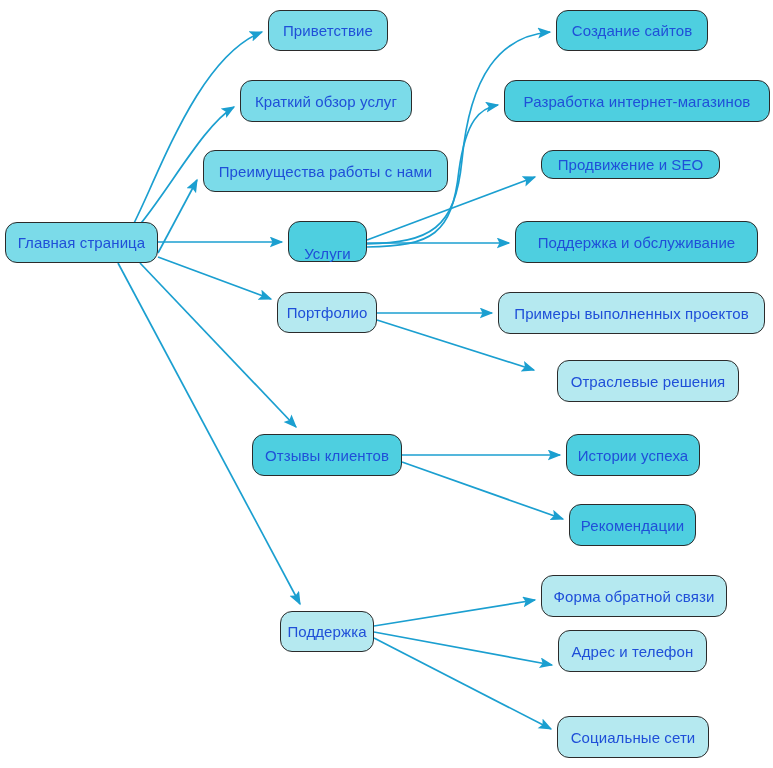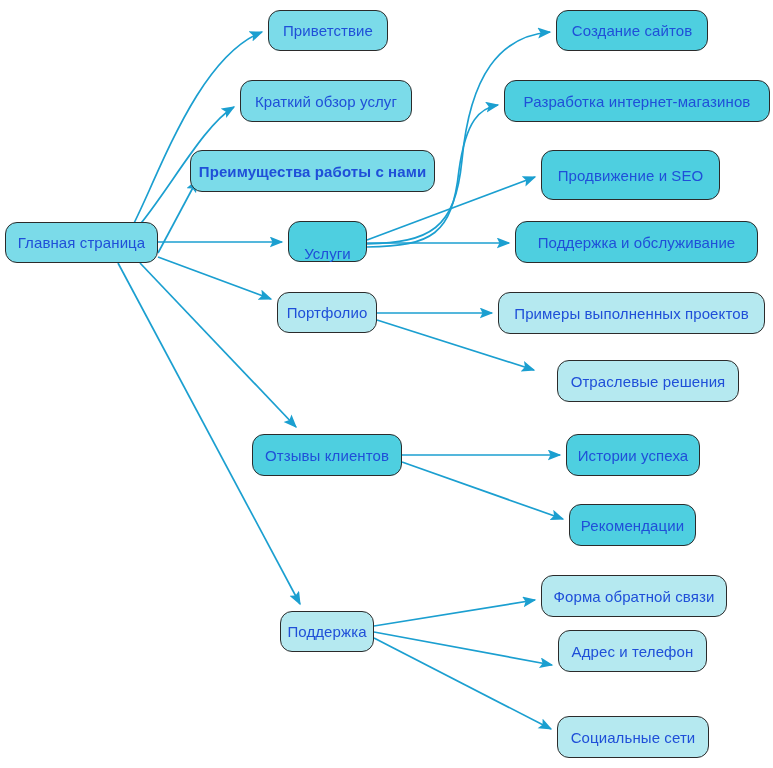--- a/index.html
+++ b/index.html
@@ -50,42 +50,42 @@
   <div id="node-group">
       <div class="node mid" style="left: 5px; top: 222px; width: 153px; height: 41px;">
         <span class="nlabel">Главная страница</span>
       </div>
       <div class="node mid" style="left: 268px; top: 10px; width: 120px; height: 41px;">
         <span class="nlabel">Приветствие</span>
       </div>
       <div class="node mid" style="left: 240px; top: 80px; width: 172px; height: 42px;">
         <span class="nlabel">Краткий обзор услуг</span>
       </div>
-      <div class="node mid" style="left: 190px; top: 150px; width: 245px; height: 42px; font-weight: bold;">
+      <div class="node mid" style="left: 203px; top: 150px; width: 245px; height: 42px;">
         <span class="nlabel">Преимущества работы с нами</span>
       </div>
       <div class="node dark" style="left: 288px; top: 221px; width: 79px; height: 41px; align-items: flex-end;">
         <span class="nlabel">Услуги</span>
       </div>
       <div class="node light" style="left: 277px; top: 292px; width: 100px; height: 41px;">
         <span class="nlabel">Портфолио</span>
       </div>
       <div class="node dark" style="left: 252px; top: 434px; width: 150px; height: 42px;">
         <span class="nlabel">Отзывы клиентов</span>
       </div>
       <div class="node light" style="left: 280px; top: 611px; width: 94px; height: 41px;">
         <span class="nlabel">Поддержка</span>
       </div>
       <div class="node dark" style="left: 556px; top: 10px; width: 152px; height: 41px;">
         <span class="nlabel">Создание сайтов</span>
       </div>
       <div class="node dark" style="left: 504px; top: 80px; width: 266px; height: 42px;">
         <span class="nlabel">Разработка интернет-магазинов</span>
       </div>
-      <div class="node dark" style="left: 541px; top: 150px; width: 179px; height: 50px;">
+      <div class="node dark" style="left: 541px; top: 150px; width: 179px; height: 29px;">
         <span class="nlabel">Продвижение и SEO</span>
       </div>
       <div class="node dark" style="left: 515px; top: 221px; width: 243px; height: 42px;">
         <span class="nlabel">Поддержка и обслуживание</span>
       </div>
       <div class="node light" style="left: 498px; top: 292px; width: 267px; height: 42px;">
         <span class="nlabel">Примеры выполненных проектов</span>
       </div>
       <div class="node light" style="left: 540px; top: 360px; width: 182px; height: 42px; margin-left: 17px;">
         <span class="nlabel">Отраслевые решения</span>

